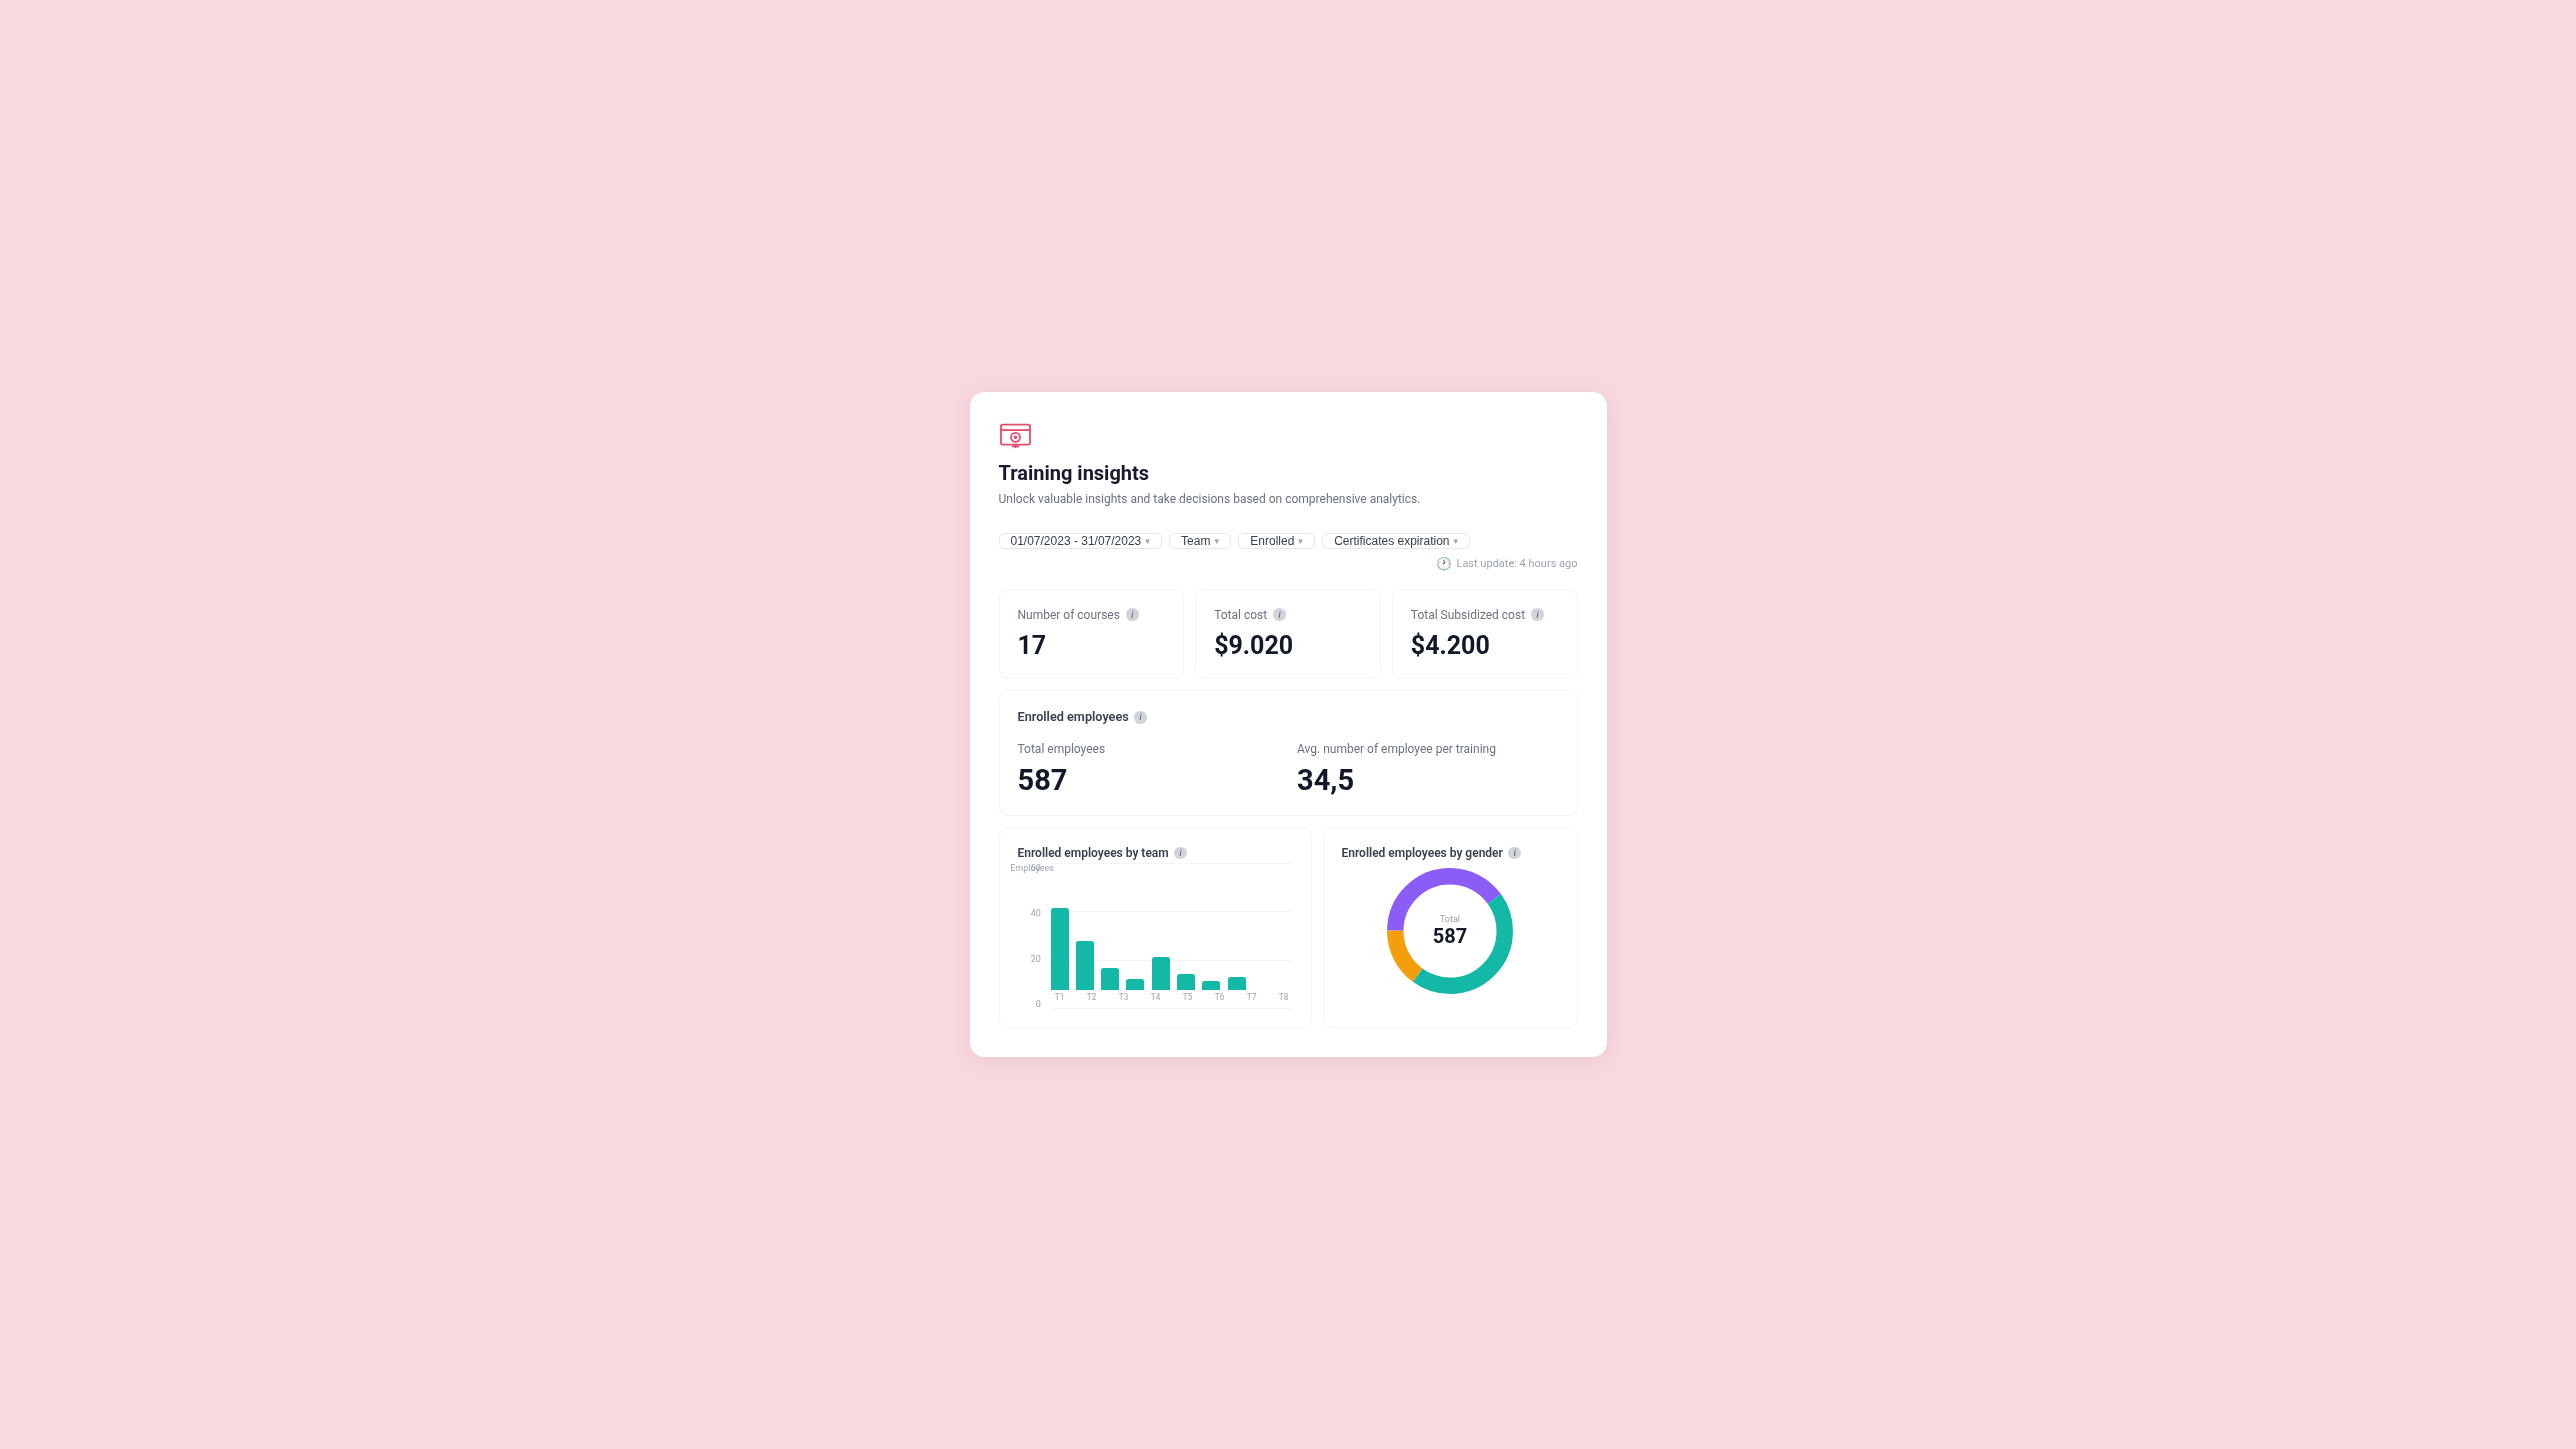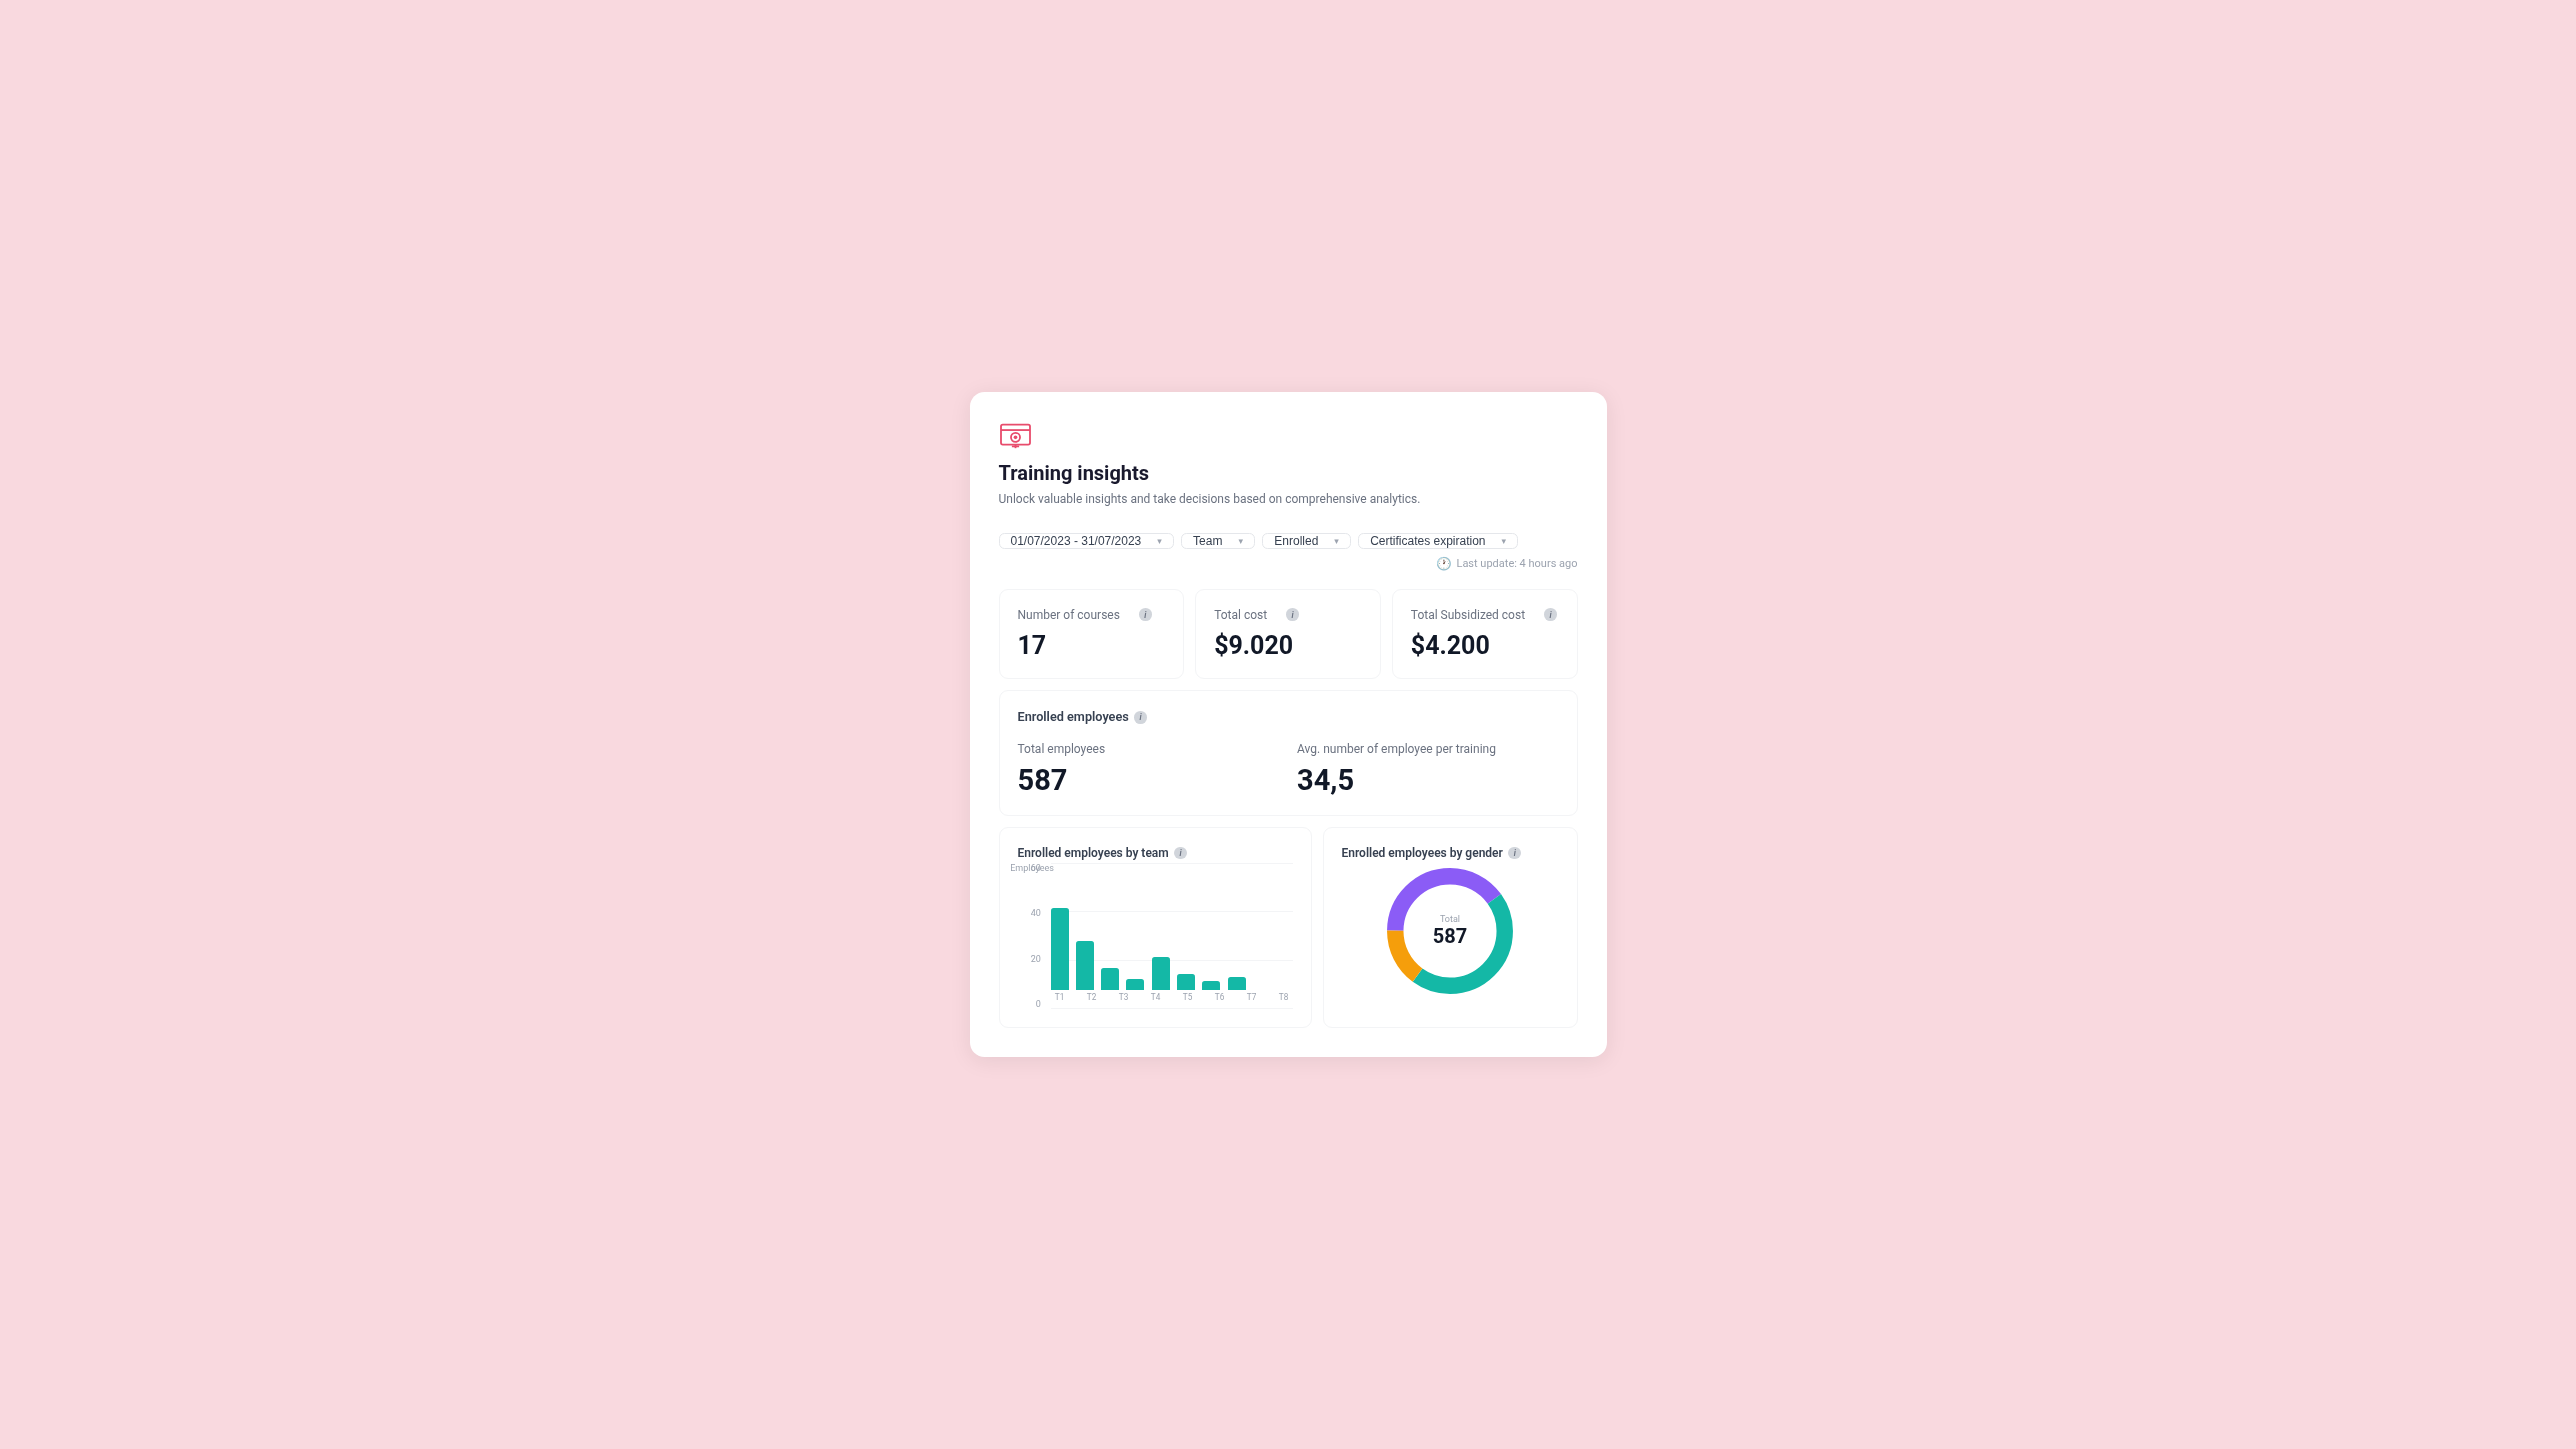--- a/index.html
+++ b/index.html
@@ -46,21 +46,21 @@
     .filter-btn {
       border: 0.9px solid #e5e7eb;
       border-radius: 5.5px;
       padding: 0 11px;
       font-size: 12px;
       color: #374151;
       background: #fff;
       cursor: pointer;
       display: flex;
       align-items: center;
-      gap: 16px;
+      gap: 4px;
     }
     .chevron {
       font-size: 9px;
       color: #9ca3af;
     }
     .last-update {
       margin-left: auto;
       font-size: 11px;
       color: #9ca3af;
       display: flex;
@@ -79,21 +79,21 @@
       border-radius: 9px;
       padding: 18px;
       background: #fff;
     }
     .stat-label {
       font-size: 12px;
       color: #6b7280;
       margin-bottom: 9px;
       display: flex;
       align-items: center;
-      gap: 19px;
+      gap: 6px;
     }
     .info-icon {
       width: 12.7px;
       height: 12.7px;
       background: #d1d5db;
       border-radius: 50%;
       display: inline-flex;
       align-items: center;
       justify-content: center;
       font-size: 8.2px;

